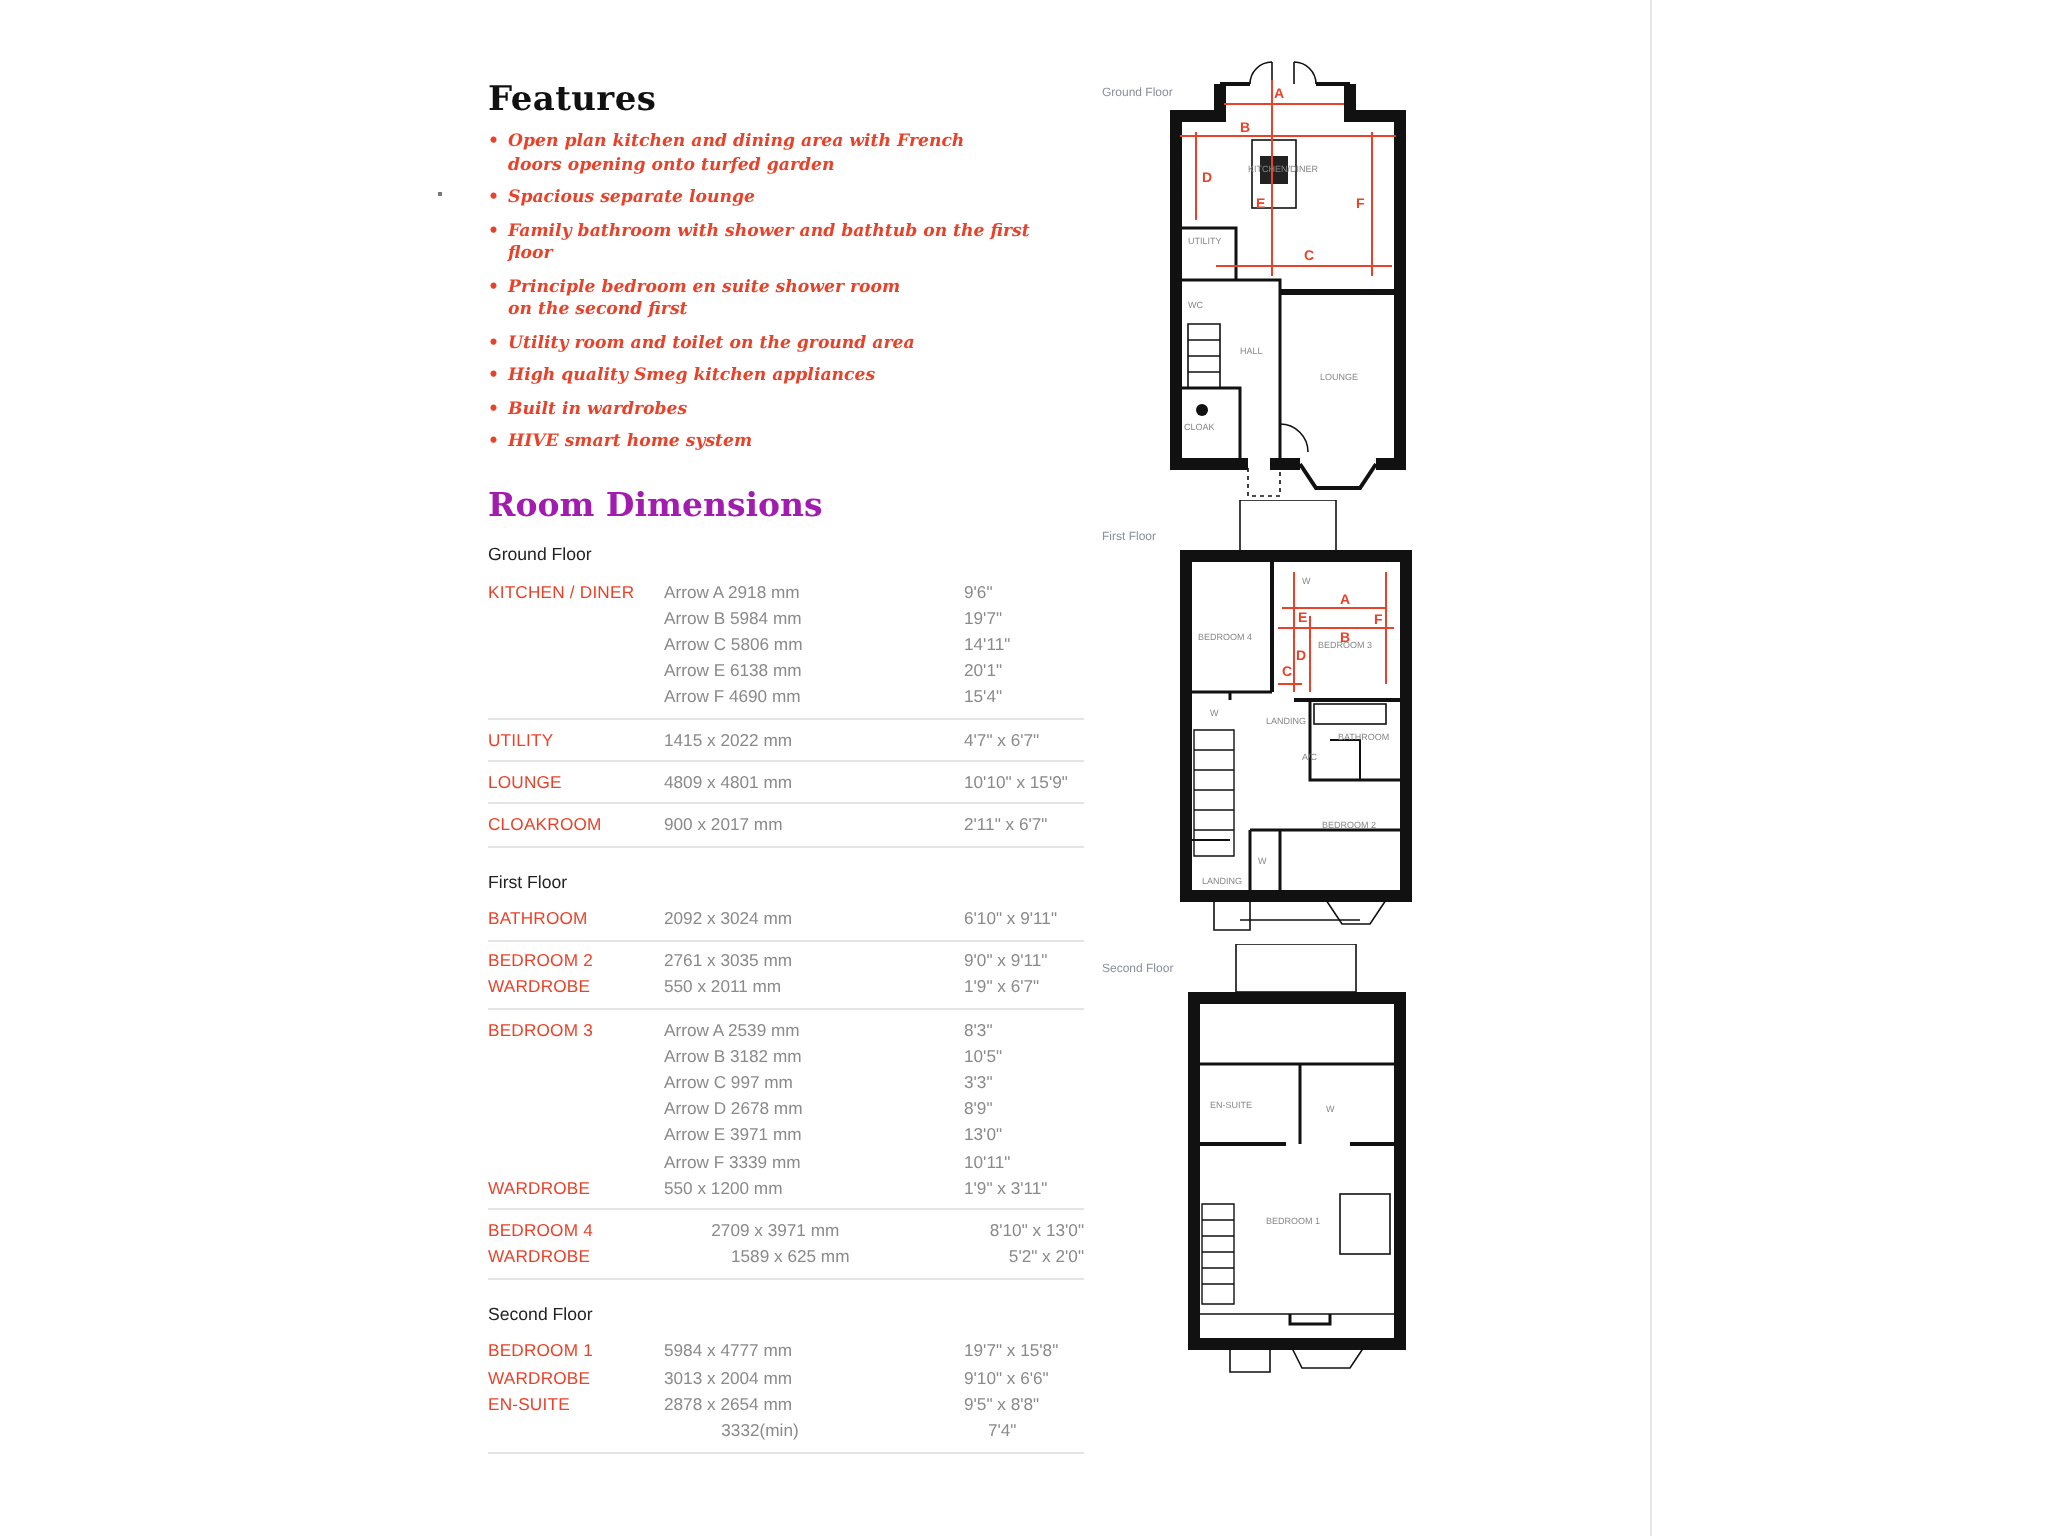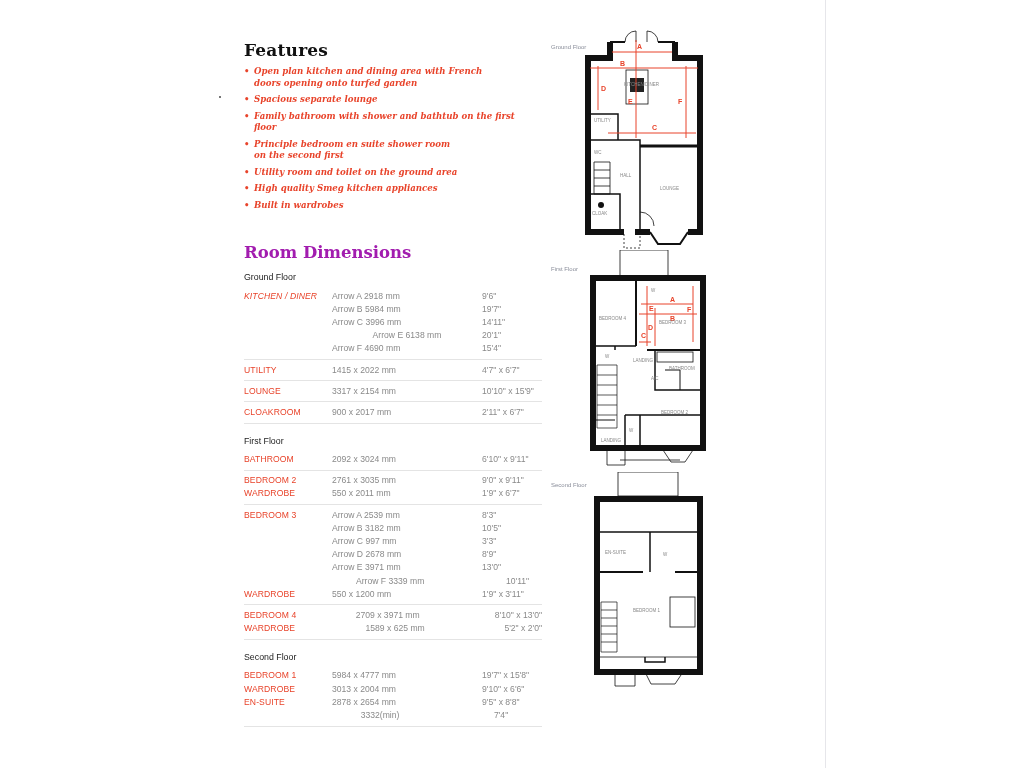--- a/index.html
+++ b/index.html
@@ -32,63 +32,64 @@
 
 <div class="features-title">Features</div>
 <ul class="features-list">
   <li style="width:240px">Open plan kitchen and dining area with French doors opening onto turfed garden</li>
   <li>Spacious separate lounge</li>
   <li>Family bathroom with shower and bathtub on the first floor</li>
   <li style="width:210px">Principle bedroom en suite shower room on the second first</li>
   <li>Utility room and toilet on the ground area</li>
   <li>High quality Smeg kitchen appliances</li>
   <li>Built in wardrobes</li>
+  <li>HIVE smart home system</li>
 </ul>
 
 <div class="dims-title">Room Dimensions</div>
 <div class="dims" id="dims">
     <div class="floor-head" style="margin-top: 0px;">Ground Floor</div>
     <div class="grp">
       <div class="row">
-        <span class="c-name" style="white-space: pre; font-style: italic;">KITCHEN / DINER</span>
+        <span class="c-name" style="white-space: pre;">KITCHEN / DINER</span>
         <span class="c-mm" style="white-space: pre;">Arrow A 2918 mm</span>
         <span class="c-ft" style="white-space: pre;">9'6"</span>
       </div>
       <div class="row">
         <span class="c-name" style="white-space: pre;"></span>
         <span class="c-mm" style="white-space: pre;">Arrow B 5984 mm</span>
         <span class="c-ft" style="white-space: pre;">19'7"</span>
       </div>
       <div class="row">
         <span class="c-name" style="white-space: pre;"></span>
-        <span class="c-mm" style="white-space: pre;">Arrow C 3996 mm</span>
+        <span class="c-mm" style="white-space: pre;">Arrow C 5806 mm</span>
         <span class="c-ft" style="white-space: pre;">14'11"</span>
       </div>
       <div class="row">
         <span class="c-name" style="white-space: pre;"></span>
-        <span class="c-mm" style="white-space: pre; text-align: center;">Arrow E 6138 mm</span>
+        <span class="c-mm" style="white-space: pre;">Arrow E 6138 mm</span>
         <span class="c-ft" style="white-space: pre;">20'1"</span>
       </div>
       <div class="row">
         <span class="c-name" style="white-space: pre;"></span>
         <span class="c-mm" style="white-space: pre;">Arrow F 4690 mm</span>
         <span class="c-ft" style="white-space: pre;">15'4"</span>
       </div>
     </div>
     <div class="grp">
       <div class="row">
         <span class="c-name" style="white-space: pre;">UTILITY</span>
         <span class="c-mm" style="white-space: pre;">1415 x 2022 mm</span>
         <span class="c-ft" style="white-space: pre;">4'7" x 6'7"</span>
       </div>
     </div>
     <div class="grp">
       <div class="row">
         <span class="c-name" style="white-space: pre;">LOUNGE</span>
-        <span class="c-mm" style="white-space: pre;">3317 x 2154 mm</span>
+        <span class="c-mm" style="white-space: pre;">4809 x 4801 mm</span>
         <span class="c-ft" style="white-space: pre;">10'10" x 15'9"</span>
       </div>
     </div>
     <div class="grp">
       <div class="row">
         <span class="c-name" style="white-space: pre;">CLOAKROOM</span>
         <span class="c-mm" style="white-space: pre;">900 x 2017 mm</span>
         <span class="c-ft" style="white-space: pre;">2'11" x 6'7"</span>
       </div>
     </div>
@@ -133,21 +134,21 @@
         <span class="c-mm" style="white-space: pre;">Arrow D 2678 mm</span>
         <span class="c-ft" style="white-space: pre;">8'9"</span>
       </div>
       <div class="row">
         <span class="c-name" style="white-space: pre;"></span>
         <span class="c-mm" style="white-space: pre;">Arrow E 3971 mm</span>
         <span class="c-ft" style="white-space: pre;">13'0"</span>
       </div>
       <div class="row">
         <span class="c-name" style="white-space: pre;"></span>
-        <span class="c-mm" style="white-space: pre; margin-left: 24px;">Arrow F 3339 mm</span>
+        <span class="c-mm" style="white-space: pre;">Arrow F 3339 mm</span>
         <span class="c-ft" style="white-space: pre;">10'11"</span>
       </div>
       <div class="row">
         <span class="c-name" style="white-space: pre;">WARDROBE</span>
         <span class="c-mm" style="white-space: pre;">550 x 1200 mm</span>
         <span class="c-ft" style="white-space: pre;">1'9" x 3'11"</span>
       </div>
     </div>
     <div class="grp">
       <div class="row">

